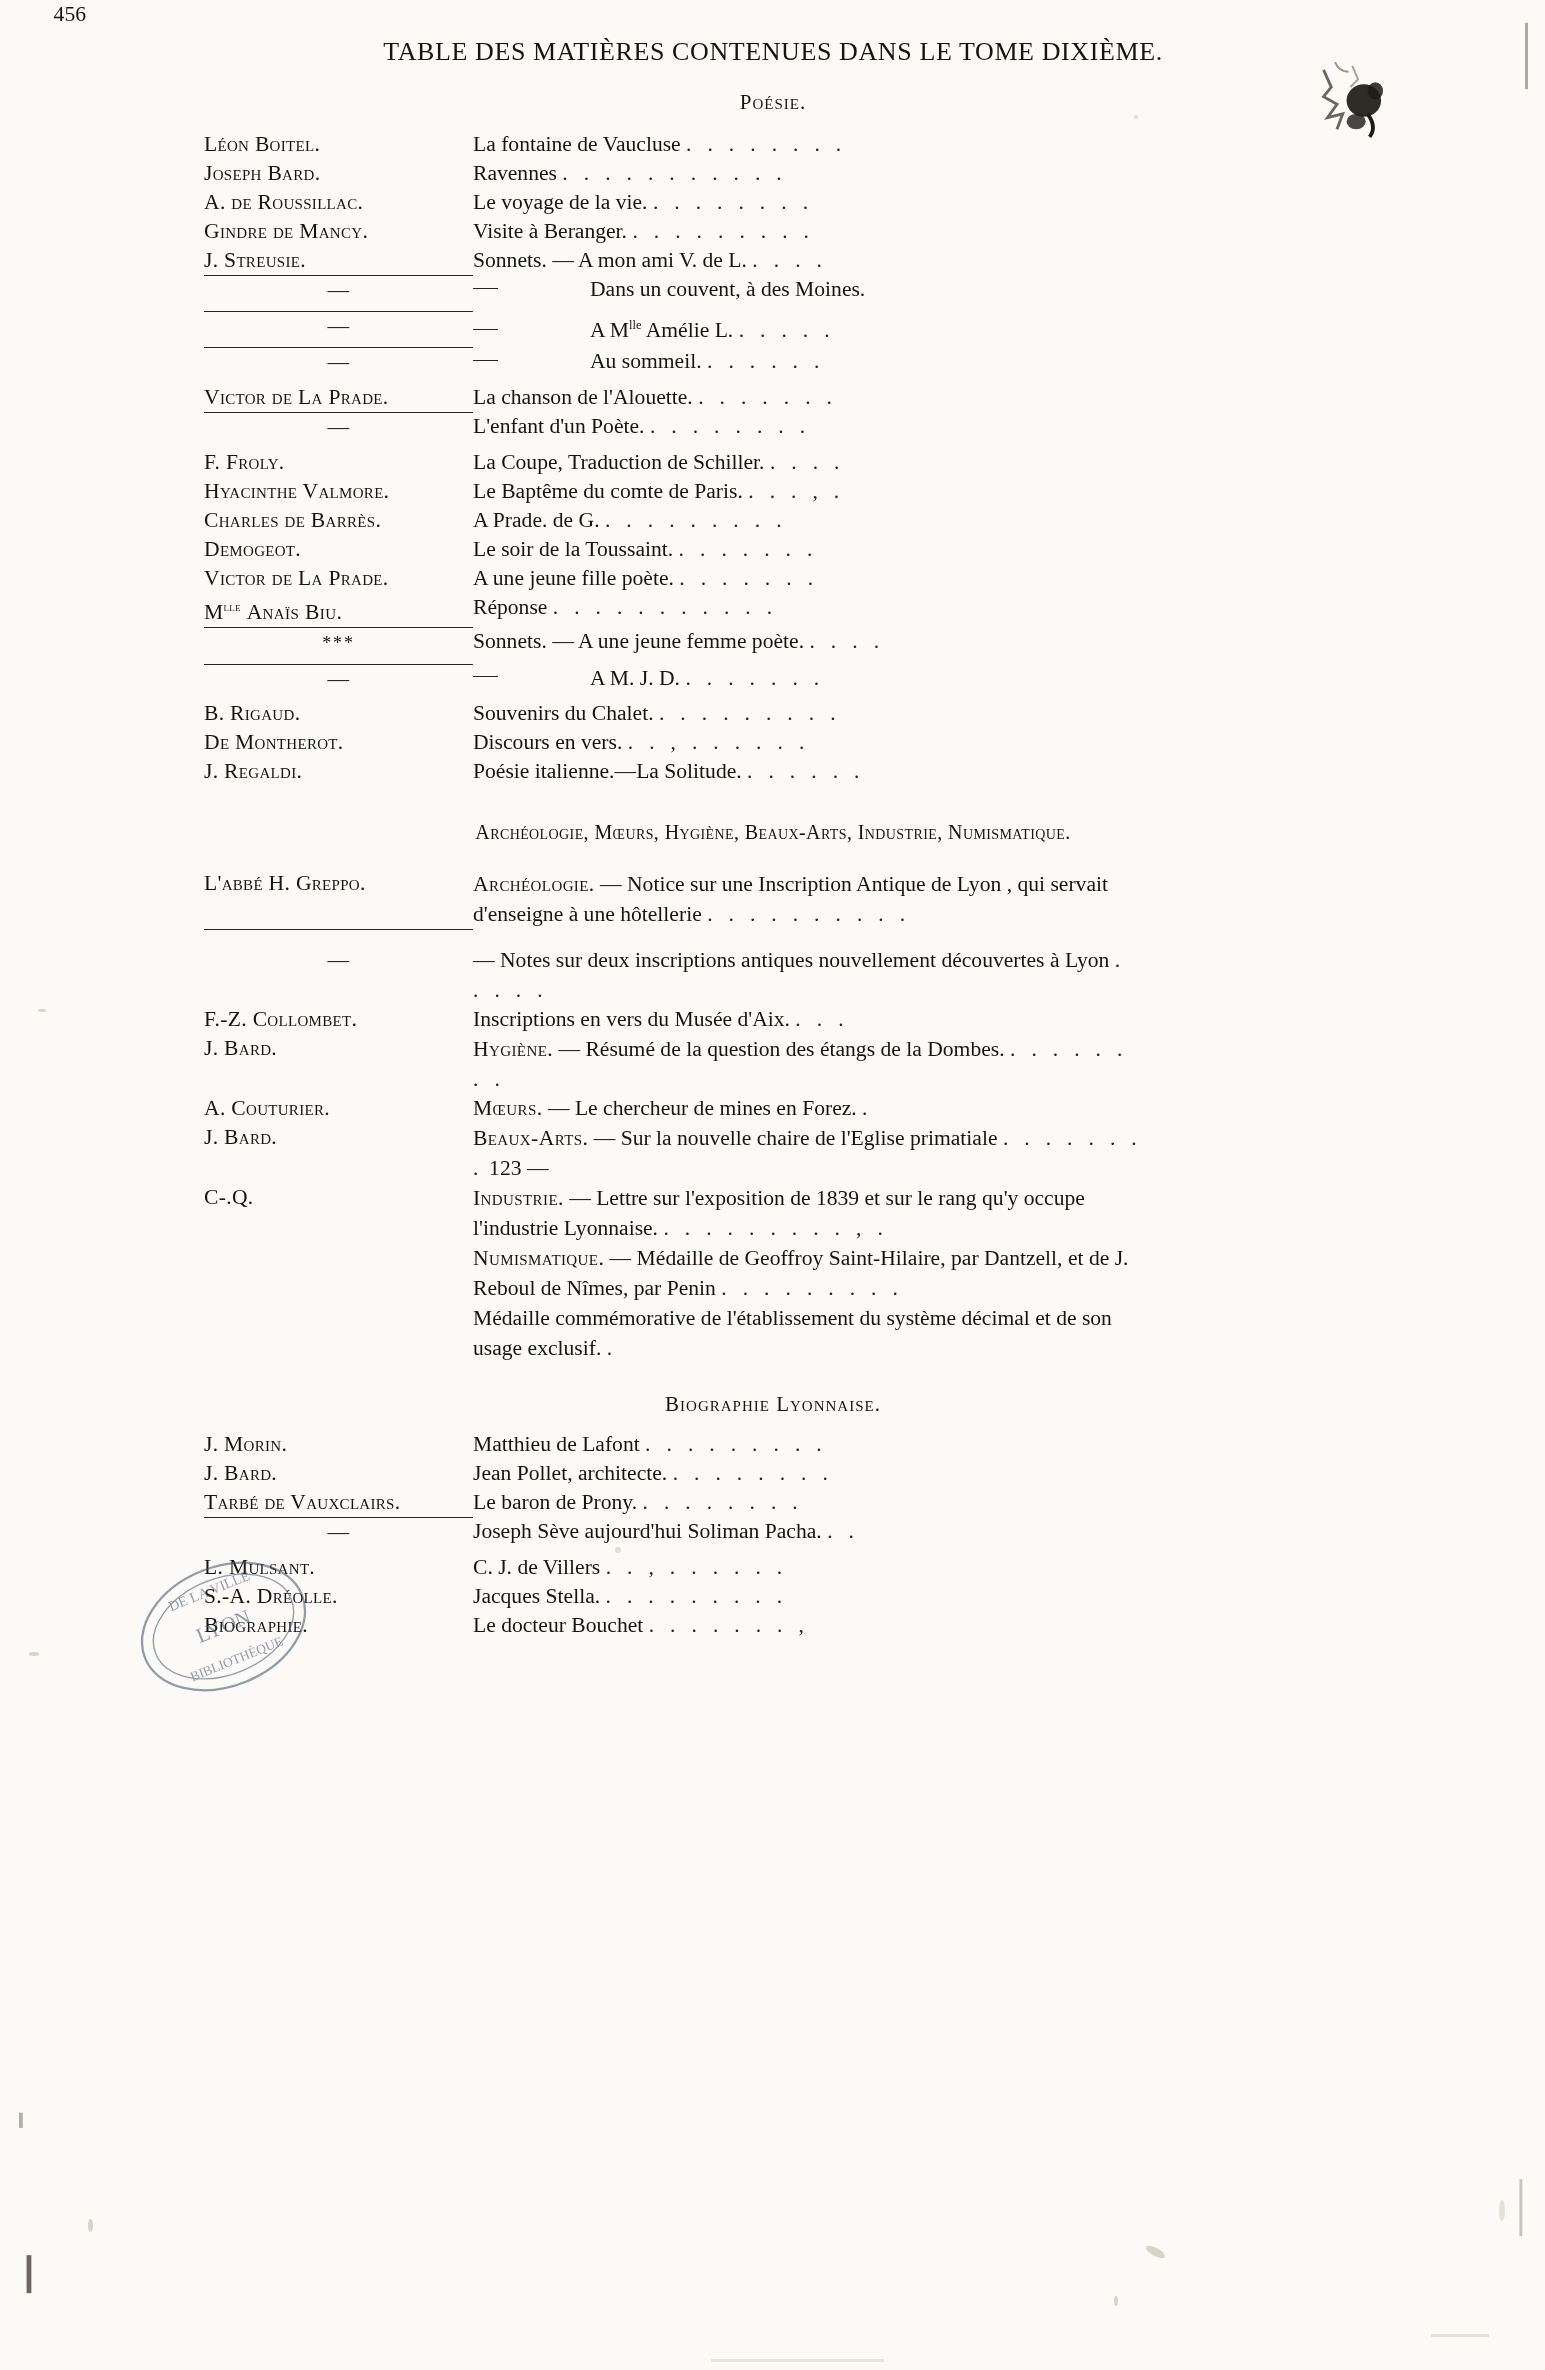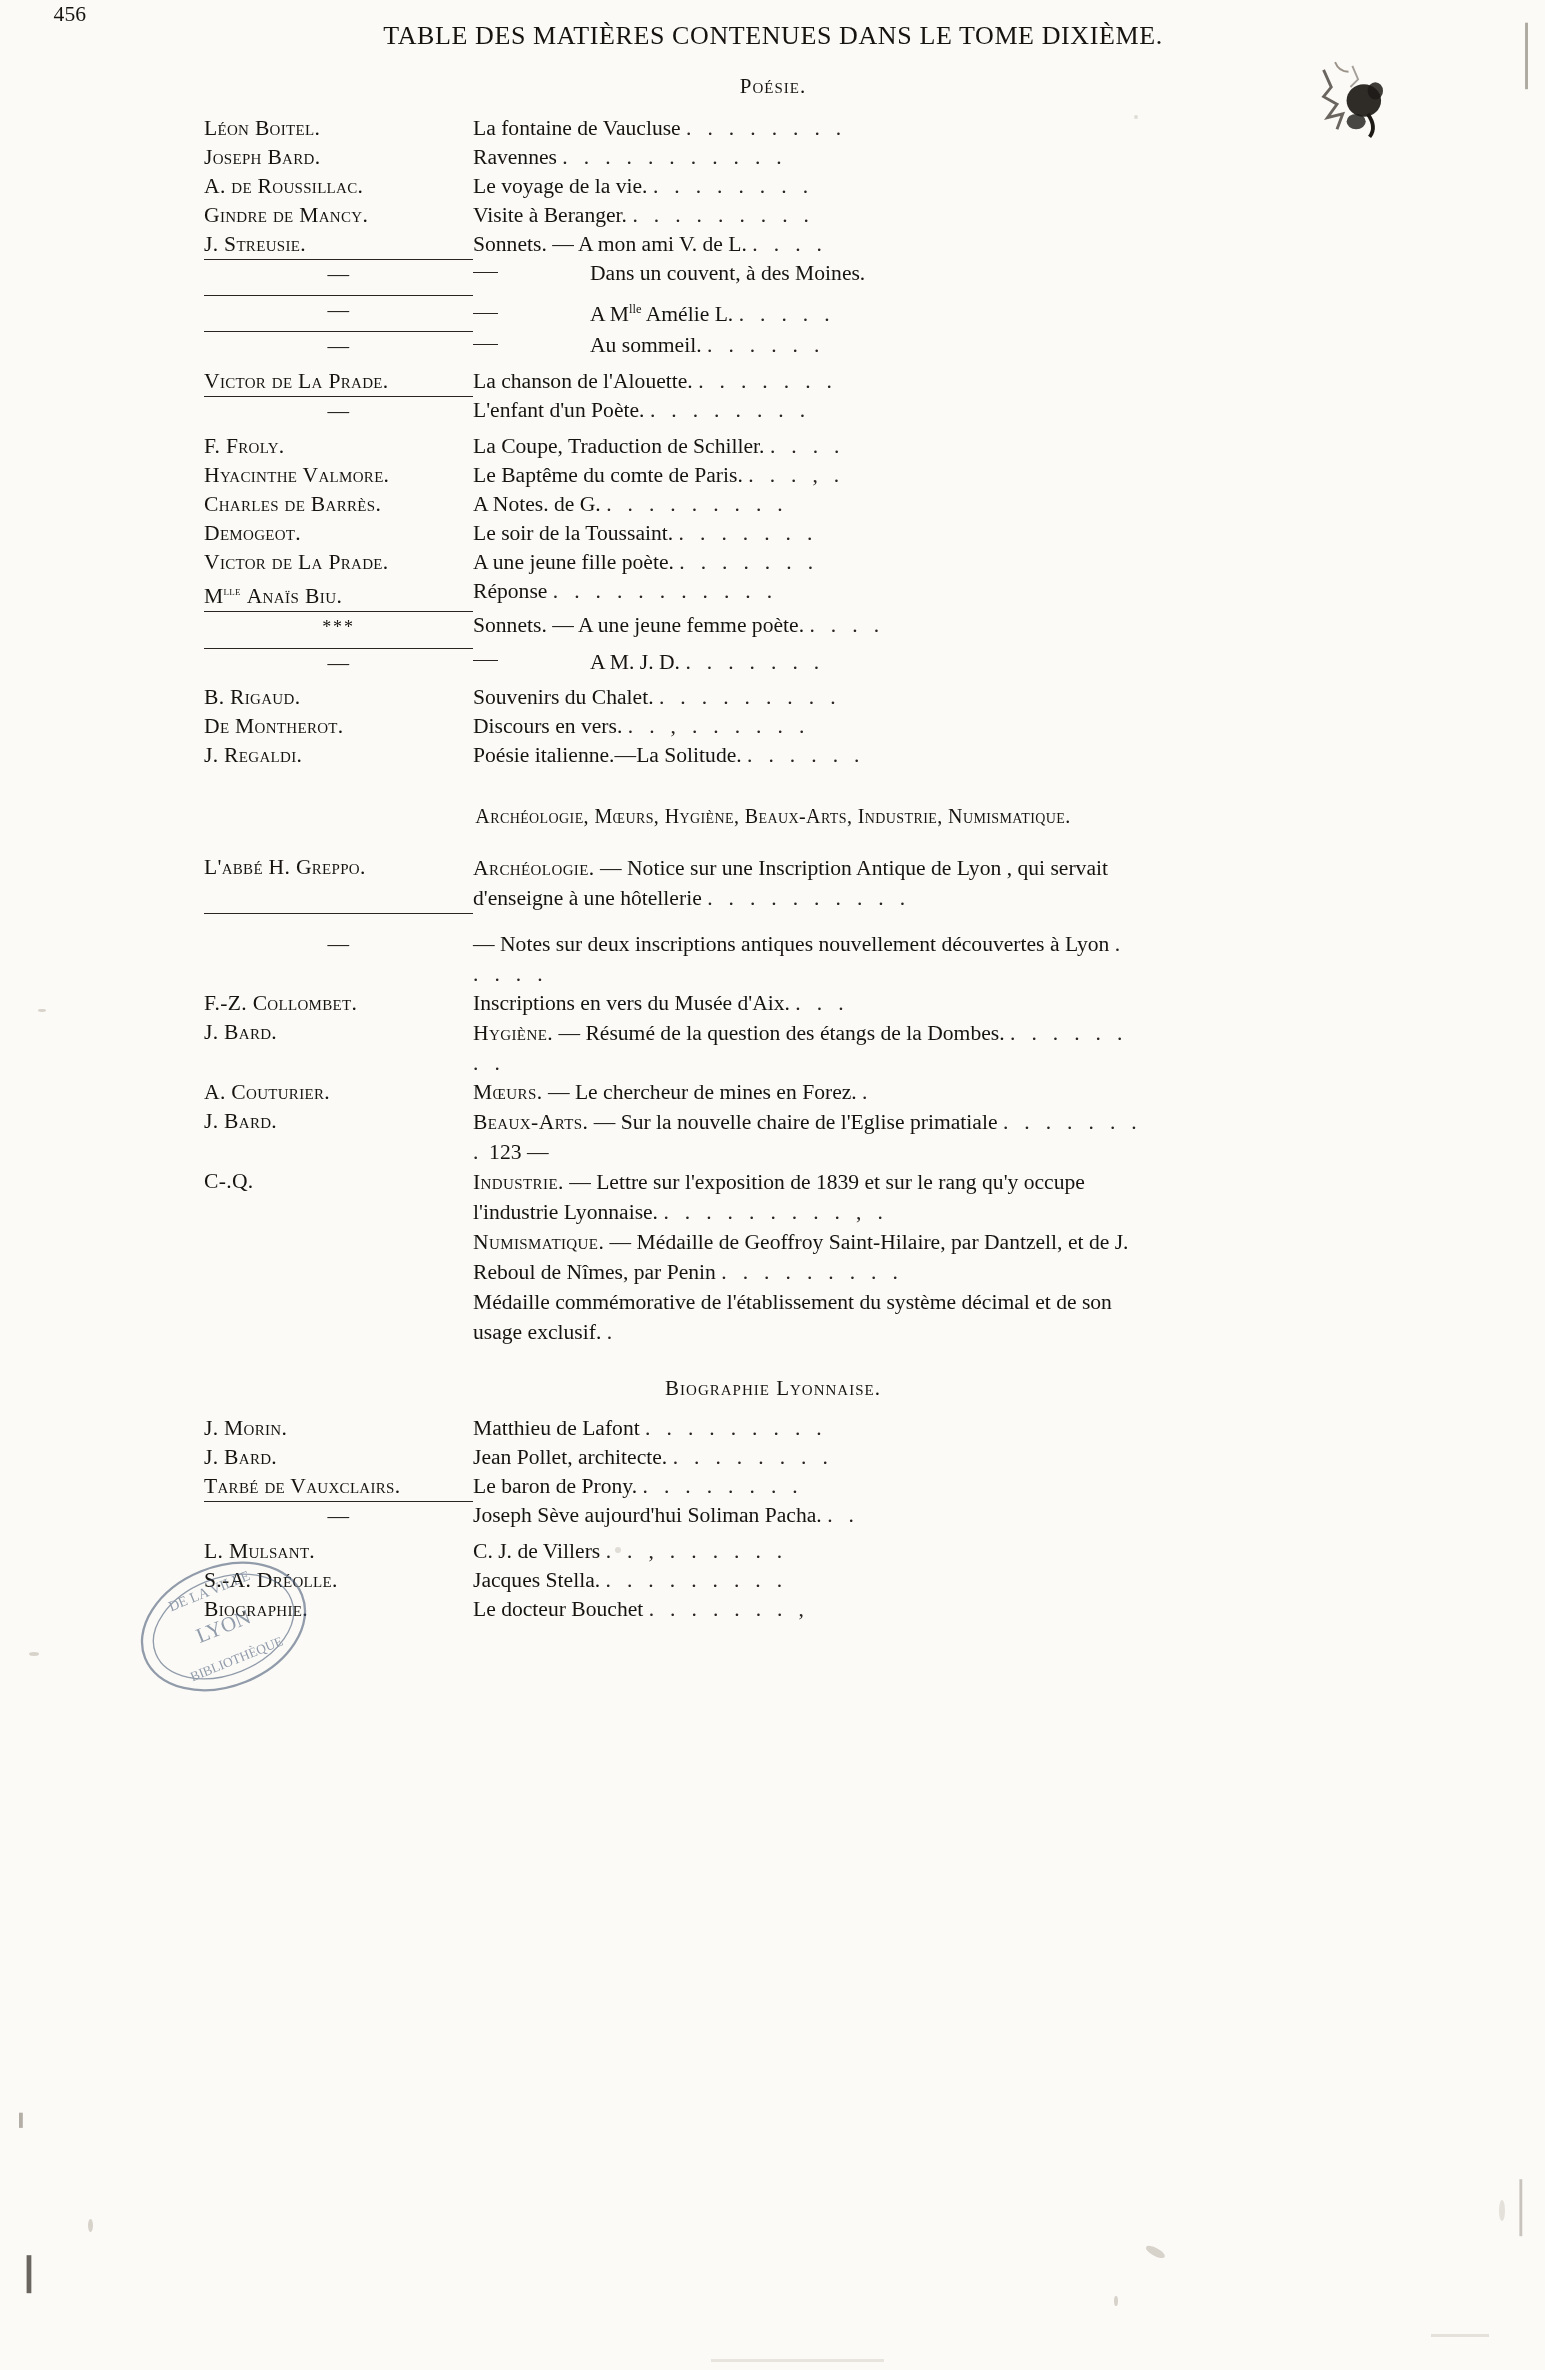--- a/index.html
+++ b/index.html
@@ -39,21 +39,21 @@
   }
   .page-number {
     text-align: center;
     font-size: 30px;
     margin-top: 92px;
     letter-spacing: 0.5px;
   }
   .main-title {
     text-align: center;
     font-size: 26px;
-    margin-top: 21px;
+    margin-top: 37px;
     letter-spacing: 0.6px;
     font-variant: small-caps;
     white-space: nowrap;
   }
   .section-head {
     text-align: center;
     font-variant: small-caps;
     margin-top: 23px;
     font-size: 21px;
     letter-spacing: 1px;
@@ -250,21 +250,21 @@
           <td class="title"><span>La Coupe, Traduction de Schiller.</span> <span class="dots">. . . .</span></td>
           <td class="page">241</td>
         </tr>
         <tr>
           <td class="author">Hyacinthe Valmore.</td>
           <td class="title"><span>Le Baptême du comte de Paris.</span> <span class="dots">. . . , .</span></td>
           <td class="page">315</td>
         </tr>
         <tr>
           <td class="author">Charles de Barrès.</td>
-          <td class="title"><span>A Notes. de G.</span> <span class="dots">. . . . . . . . .</span></td>
+          <td class="title"><span>A Prade. de G.</span> <span class="dots">. . . . . . . . .</span></td>
           <td class="page">321</td>
         </tr>
         <tr>
           <td class="author">Demogeot.</td>
           <td class="title"><span>Le soir de la Toussaint.</span> <span class="dots">. . . . . . .</span></td>
           <td class="page">389</td>
         </tr>
         <tr>
           <td class="author">Victor de La Prade.</td>
           <td class="title"><span>A une jeune fille poète.</span> <span class="dots">. . . . . . .</span></td>

